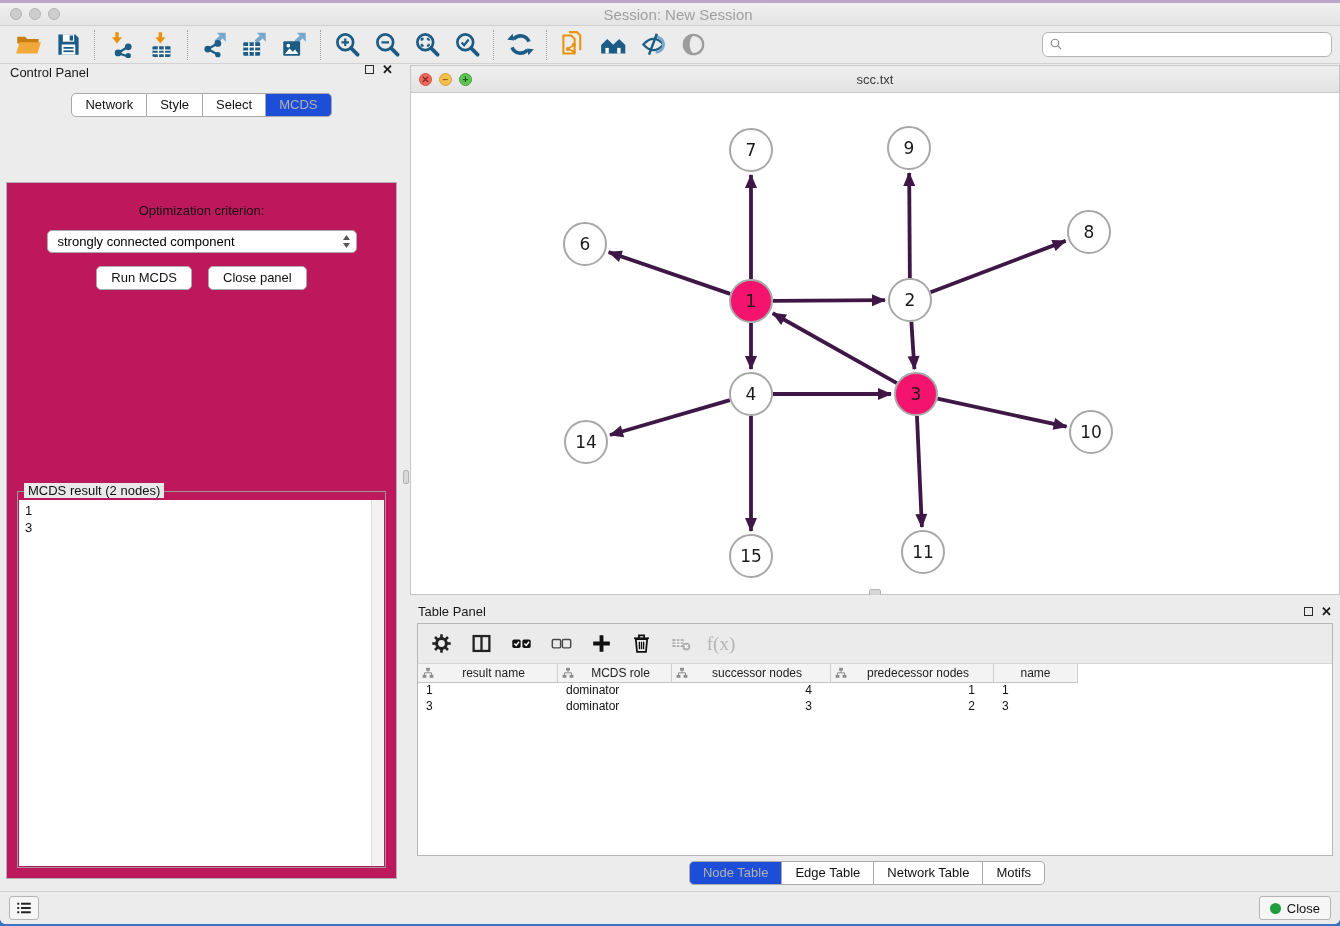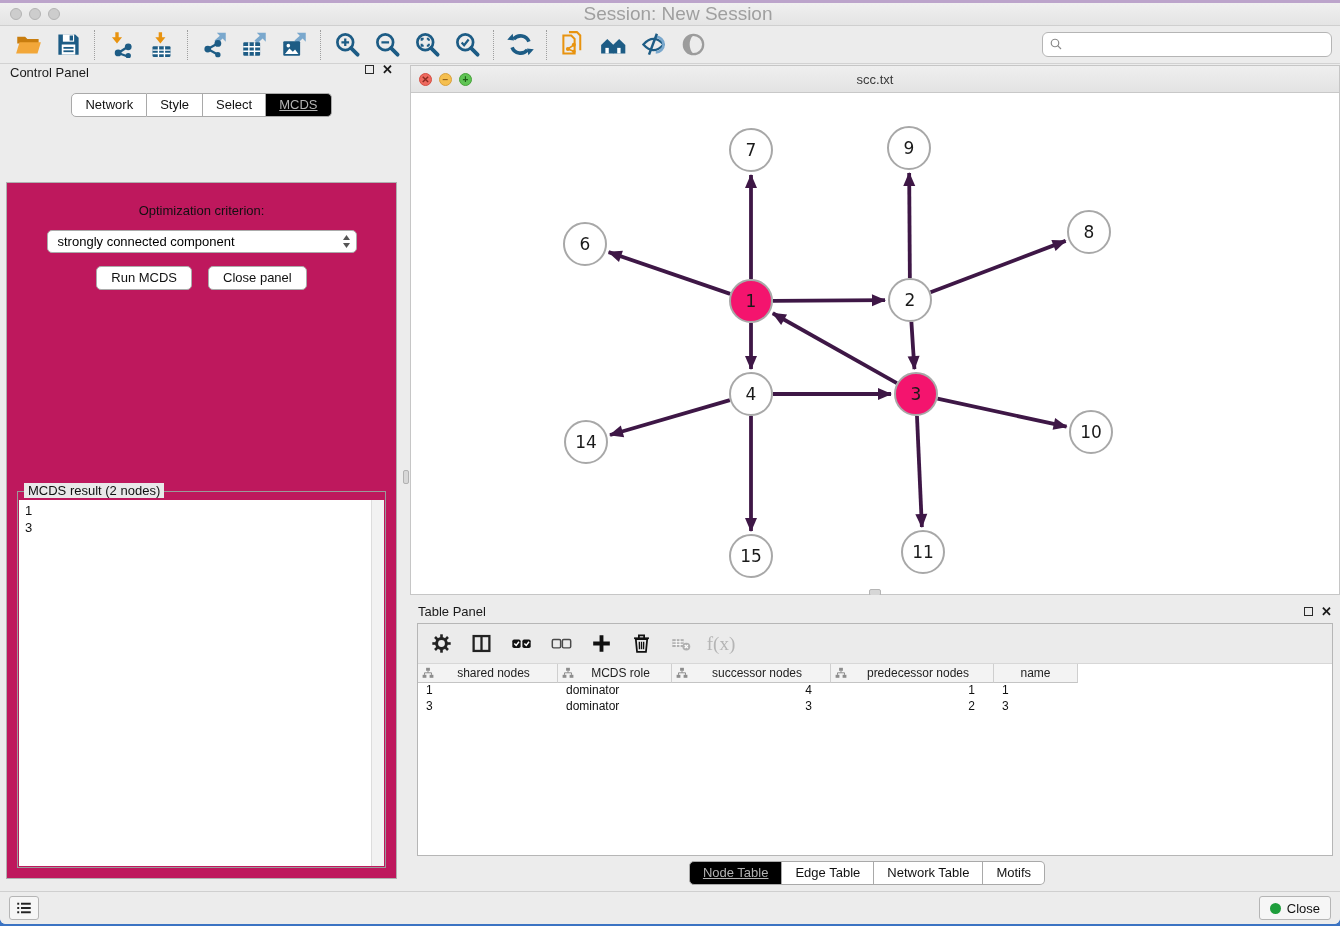--- a/index.html
+++ b/index.html
@@ -1,21 +1,21 @@
 <!DOCTYPE html>
 <html><head>
 <meta charset="utf-8">
 <style>
   * { margin:0; padding:0; box-sizing:border-box; }
   html,body { width:1340px; height:926px; background:#3b73c3; font-family:"Liberation Sans", sans-serif; overflow:hidden; }
   .win { width:1340px; height:924px; background:#ececec; border-top:3px solid #bca4cb; border-radius:0 0 6px 6px; position:relative; overflow:hidden; }
 
   
   .titlebar { height:23px; background:linear-gradient(#f0f0f0,#e4e4e4); position:relative; display:flex; align-items:center; justify-content:center; border-bottom:1px solid #cfcfcf; }
-  .titlebar .title { font-size:19px; color:#9f9f9f;margin-left:16px; }
+  .titlebar .title { font-size:15px; color:#9f9f9f;margin-left:16px; }
   .tl-group { position:absolute; left:10px; top:5px; display:flex; gap:7px; }
   .tl { width:12px; height:12px; border-radius:50%; background:#cdcdcd; border:1px solid #b4b4b4; }
 
   
   .toolbar { height:38px; display:flex; align-items:center; padding:0 8px; background:#ececec; border-bottom:1px solid #d2d2d2; }
   .tbicon { width:40px; height:30px; display:flex; align-items:center; justify-content:center; cursor:pointer; }
   .tbicon svg { width:27px; height:27px; }
   .tbsep { width:1px; height:30px; border-left:1px dotted #9f9f9f; margin:0 6px; }
   .searchbox { margin-left:auto; width:290px; height:25px; background:#fff; border:1px solid #b5b5b5; border-radius:6px; display:flex; align-items:center; padding:0 6px; }
   .searchbox svg { width:15px; height:15px; }
@@ -32,21 +32,21 @@
   .cp-head { height:28px; display:flex; align-items:flex-start; padding:0 10px; }
   .cp-head .ptitle { font-size:13px; color:#1a1a1a; }
   .phicons { margin-left:auto; display:flex; align-items:center; gap:8px; }
   .sq-ic { width:9px; height:9px; border:1.6px solid #2a2a2a; display:inline-block; }
   .x-ic { font-size:13px; font-weight:bold; color:#1a1a1a; line-height:9px; }
   .cp-tabs { display:flex; justify-content:center; position:relative; z-index:2; }
   .tabgrp { display:inline-flex; }
   .tab { background:#fff; border:1px solid #a9a9a9; border-left:none; padding:3px 13px 4px; font-size:13px; color:#111; cursor:pointer; }
   .tab:first-child { border-left:1px solid #a9a9a9; border-radius:5px 0 0 5px; }
   .tab:last-child { border-radius:0 5px 5px 0; }
-  .tab.active { background:#000000; color:#b2b2b2;text-decoration:underline; }
+  .tab.active { background:#1d4ed8; color:#b2b2b2; }
   .cp-box { position:absolute; top:117px; bottom:12px; left:6px; right:6px; border:1px solid #b0b0b0; background:#be185d; }
   .opt-label { text-align:center; margin-top:20px; font-size:13px; color:#111; }
   .dropdown { margin:12px auto 0; width:310px; height:23px; background:#fff; border:1px solid #ababab; border-radius:5px; display:flex; align-items:center; padding:0 4px 0 10px; font-size:13px; cursor:pointer; }
   .dropdown .ddlabel { flex:1; }
   .dd-stepper svg { width:11px; height:15px; display:block; }
   .btnrow { display:flex; justify-content:center; gap:16px; margin-top:13px; }
   .btn { background:#fff; border:1px solid #ababab; border-radius:5px; padding:3px 14px 4px; font-size:13px; color:#111; cursor:pointer; }
   .fieldset { position:absolute; left:10px; right:10px; bottom:10px; height:377px; border:1px solid #9a9a9a; }
   .legend { position:absolute; top:-9px; left:6px; background:#e9e9e9; padding:0 4px; font-size:13px; color:#111; }
   .resultbox { position:absolute; inset:8px 1px 1px 1px; background:#fff; }
@@ -464,21 +464,21 @@
           <div class="thead" id="table-head">
               <div class="th-cell" style="width: 140px;">
                 <svg viewBox="0 0 12 12">
                   <g fill="#8d8d8d">
                     <rect x="4.1" y="0.8" width="3.8" height="3"></rect>
                     <rect x="0.6" y="7.8" width="3.8" height="3"></rect>
                     <rect x="7.6" y="7.8" width="3.8" height="3"></rect>
                   </g>
                   <path fill="none" stroke="#8d8d8d" d="M6 3.8v2M2.5 7.8V5.8h7v2"></path>
                 </svg>
-                <span class="hlabel">shared nodes</span>
+                <span class="hlabel">result name</span>
               </div>
               <div class="th-cell" style="width: 114px;">
                 <svg viewBox="0 0 12 12">
                   <g fill="#8d8d8d">
                     <rect x="4.1" y="0.8" width="3.8" height="3"></rect>
                     <rect x="0.6" y="7.8" width="3.8" height="3"></rect>
                     <rect x="7.6" y="7.8" width="3.8" height="3"></rect>
                   </g>
                   <path fill="none" stroke="#8d8d8d" d="M6 3.8v2M2.5 7.8V5.8h7v2"></path>
                 </svg>

